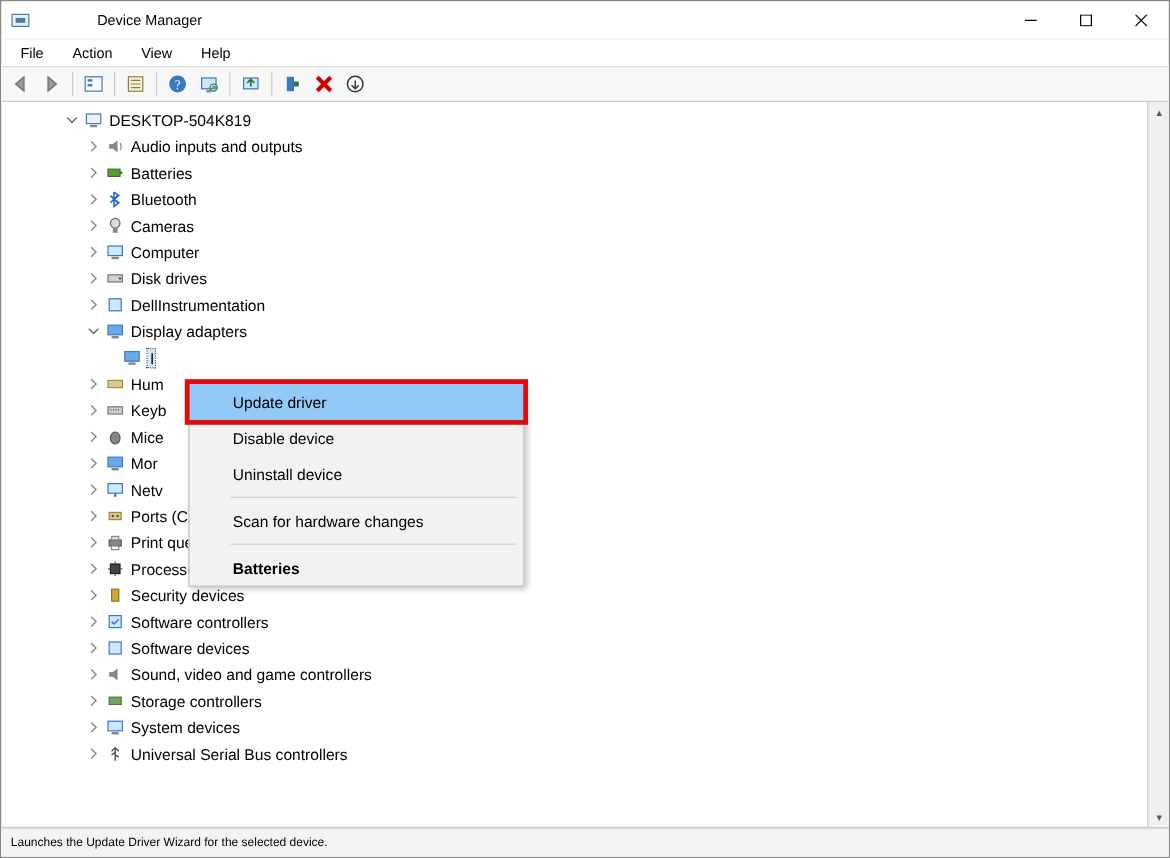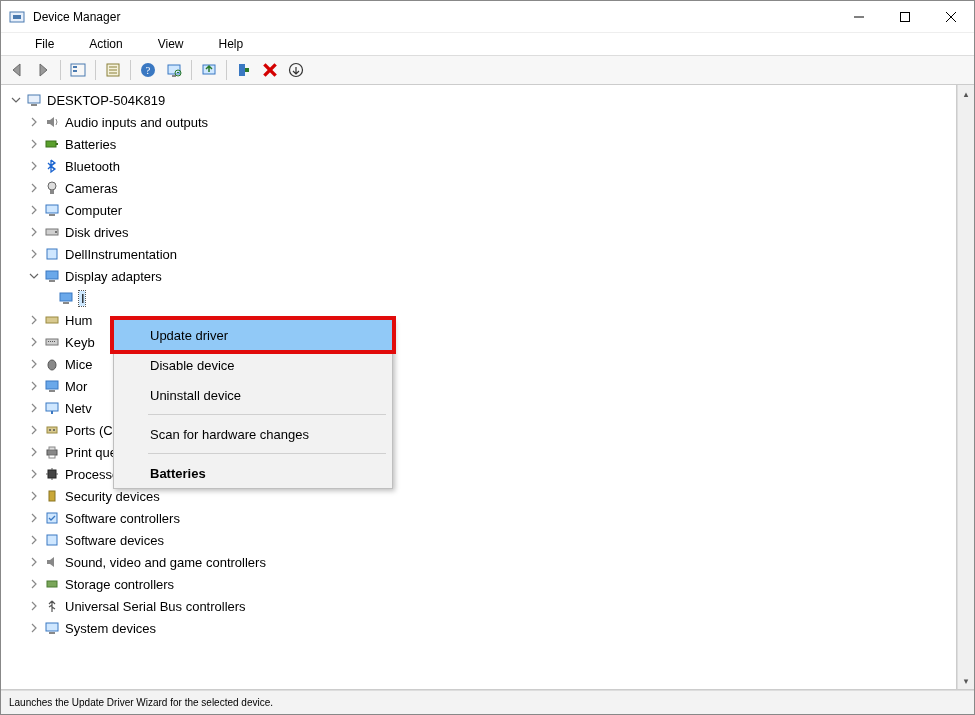--- a/index.html
+++ b/index.html
@@ -22,35 +22,35 @@
     align-items: center;
     padding: 0 0 0 8px;
     border-bottom: 1px solid #eee;
     font-size: 12px;
   }
   .titlebar-icon {
     width: 16px; height: 16px;
     margin-right: 8px;
     display: inline-block;
   }
-  .titlebar-title { flex: 1; }
+  .titlebar-title { flex: 1; margin-left: 48px; }
   .winbtn {
     width: 46px; height: 32px;
     display: flex; align-items: center; justify-content: center;
     color: #000;
   }
   .winbtn svg { display:block; width:10px; height:10px; }
 
   
   .menubar {
     height: 22px;
     display: flex;
     align-items: center;
-    padding: 0 24px;
-    gap: 15px;
+    padding: 0 6px;
+    gap: 4px;
     font-size: 12px;
   }
   .menubar-item { padding: 2px 10px 2px 10px; }
 
   
   .toolbar {
     height: 30px;
     display: flex;
     align-items: center;
     padding: 0 4px;
@@ -67,20 +67,21 @@
   .toolbar-sep {
     width: 1px; height: 20px; background: #ccc; margin: 0 3px;
   }
 
   
   .client {
     position: relative;
     height: calc(100% - 32px - 22px - 30px - 24px);
     display: flex;
     border-bottom: 1px solid #ccc;
+    padding-left: 44px;
   }
   .tree-scroll {
     flex: 1;
     overflow: hidden;
     border-right: 1px solid #ccc;
     position: relative;
   }
   .vscroll {
     width: 17px;
     background: #f0f0f0;
@@ -616,39 +617,39 @@
       </div>
 
       <div class="node" style="padding-left:20px">
         <span class="expander">
             <svg viewBox="0 0 10 10">
               <path d="M3 1 L7 5 L3 9" fill="none" stroke="#888" stroke-width="1.2"></path>
             </svg>
           </span>
         <span class="node-icon">
             <svg viewBox="0 0 16 16" width="16" height="16">
-              <path d="M8 14 L8 3 M8 3 L5 6 M8 3 L11 6 M5 9 L8 7 M11 11 L8 9" fill="none" stroke="#555" stroke-width="1.2"></path>
-            </svg>
-          </span>
-        <span class="node-label">Universal Serial Bus controllers</span>
-      </div>
-
-      <div class="node" style="padding-left:20px">
-        <span class="expander">
-            <svg viewBox="0 0 10 10">
-              <path d="M3 1 L7 5 L3 9" fill="none" stroke="#888" stroke-width="1.2"></path>
-            </svg>
-          </span>
-        <span class="node-icon">
-            <svg viewBox="0 0 16 16" width="16" height="16">
               <rect x="2" y="3" width="12" height="8" fill="#cfe7ff" stroke="#3a78c2"></rect>
               <rect x="5" y="12" width="6" height="2" fill="#888"></rect>
             </svg>
           </span>
         <span class="node-label">System devices</span>
+      </div>
+
+      <div class="node" style="padding-left:20px">
+        <span class="expander">
+            <svg viewBox="0 0 10 10">
+              <path d="M3 1 L7 5 L3 9" fill="none" stroke="#888" stroke-width="1.2"></path>
+            </svg>
+          </span>
+        <span class="node-icon">
+            <svg viewBox="0 0 16 16" width="16" height="16">
+              <path d="M8 14 L8 3 M8 3 L5 6 M8 3 L11 6 M5 9 L8 7 M11 11 L8 9" fill="none" stroke="#555" stroke-width="1.2"></path>
+            </svg>
+          </span>
+        <span class="node-label">Universal Serial Bus controllers</span>
       </div>
 
     </div>
 
     <div class="context-menu">
       <div class="context-item highlight">
         <span>Update driver</span>
       </div>
       <div class="context-item">
         <span>Disable device</span>

